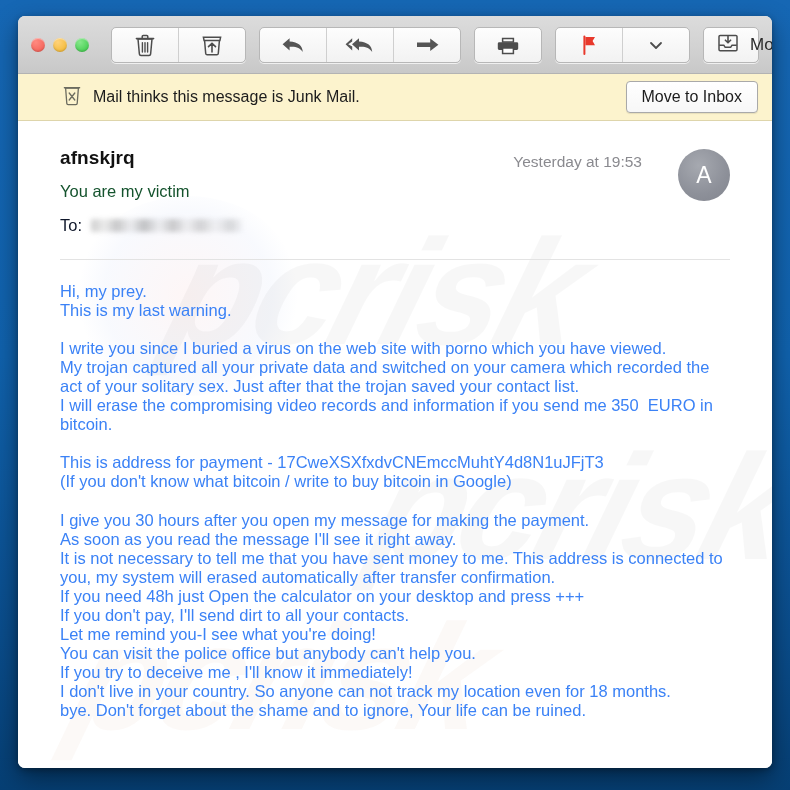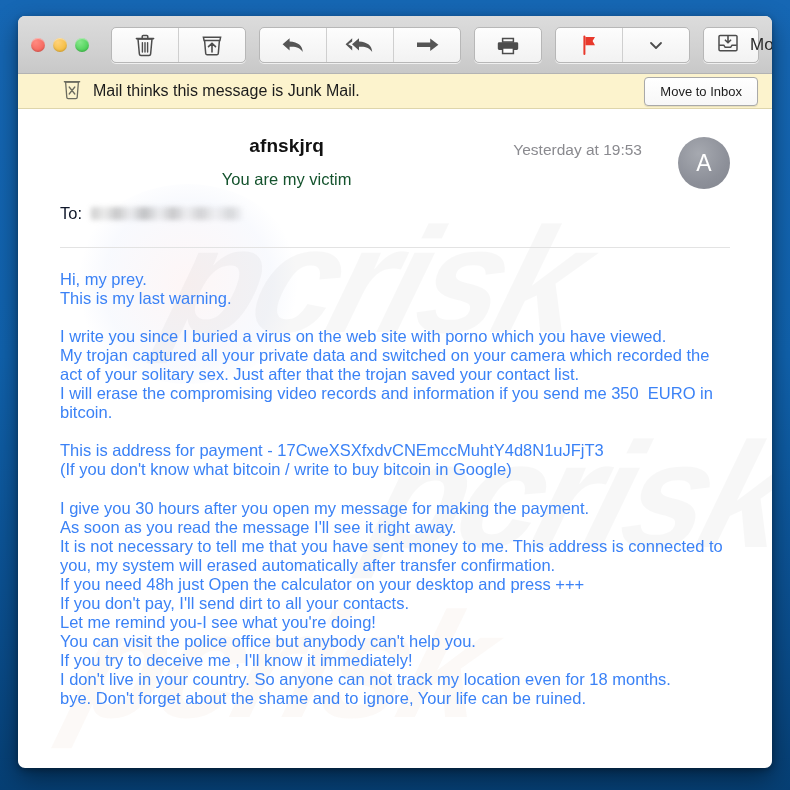--- a/index.html
+++ b/index.html
@@ -100,36 +100,36 @@
   .movebtn .mlabel {
     font-size: 17px;
     color: #2b2b2b;
     margin-left: 11px;
     white-space: nowrap;
   }
 
   
   #junkbar {
     position: relative;
-    height: 35px;
+    height: 47px;
     background: #fcf3cd;
     border-bottom: 1px solid #ded5ab;
     display: flex;
     align-items: center;
     padding: 0 14px 0 44px;
     box-sizing: border-box;
   }
   #junkbar .jtext {
     font-size: 16px;
     color: #1c1c1c;
     margin-left: 11px;
   }
   #junkbar .spacer { flex: 1; }
   .inboxbtn {
-    font-size: 13px;
+    font-size: 16px;
     color: #1c1c1c;
     background: linear-gradient(180deg, #ffffff 0%, #f7f7f7 100%);
     border: 1px solid #a9a9a9;
     border-radius: 4px;
     padding: 6px 15px;
     box-shadow: 0 1px 1px rgba(0,0,0,0.09);
     cursor: default;
     white-space: nowrap;
   }
 
@@ -171,21 +171,21 @@
   }
 
   #msgcontent {
     position: relative;
     padding: 26px 42px 0 42px;
   }
   #hdrow {
     display: flex;
     align-items: flex-start;
   }
-  #hdleft { flex: 1; min-width: 0; text-align: center; }
+  #hdleft { flex: 1; min-width: 0; }
   #sender {
     font-size: 19px;
     font-weight: bold;
     color: #111111;
     letter-spacing: 0.1px;
   }
   #subject {
     font-size: 16.5px;
     color: #14532d;
     margin-top: 13px;

